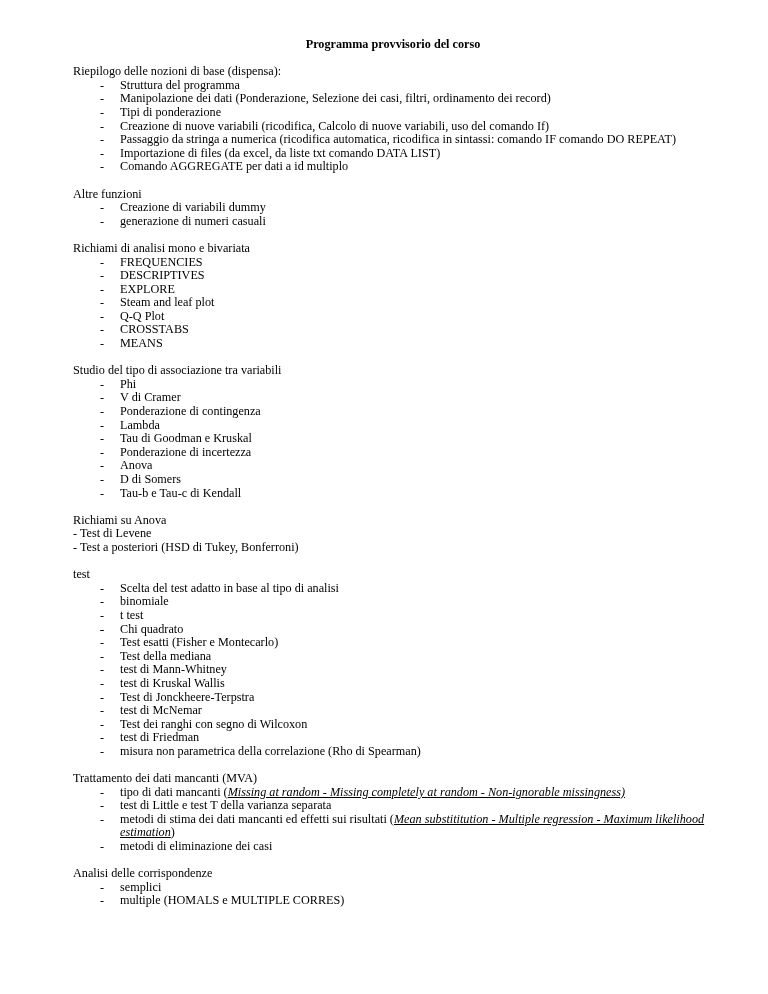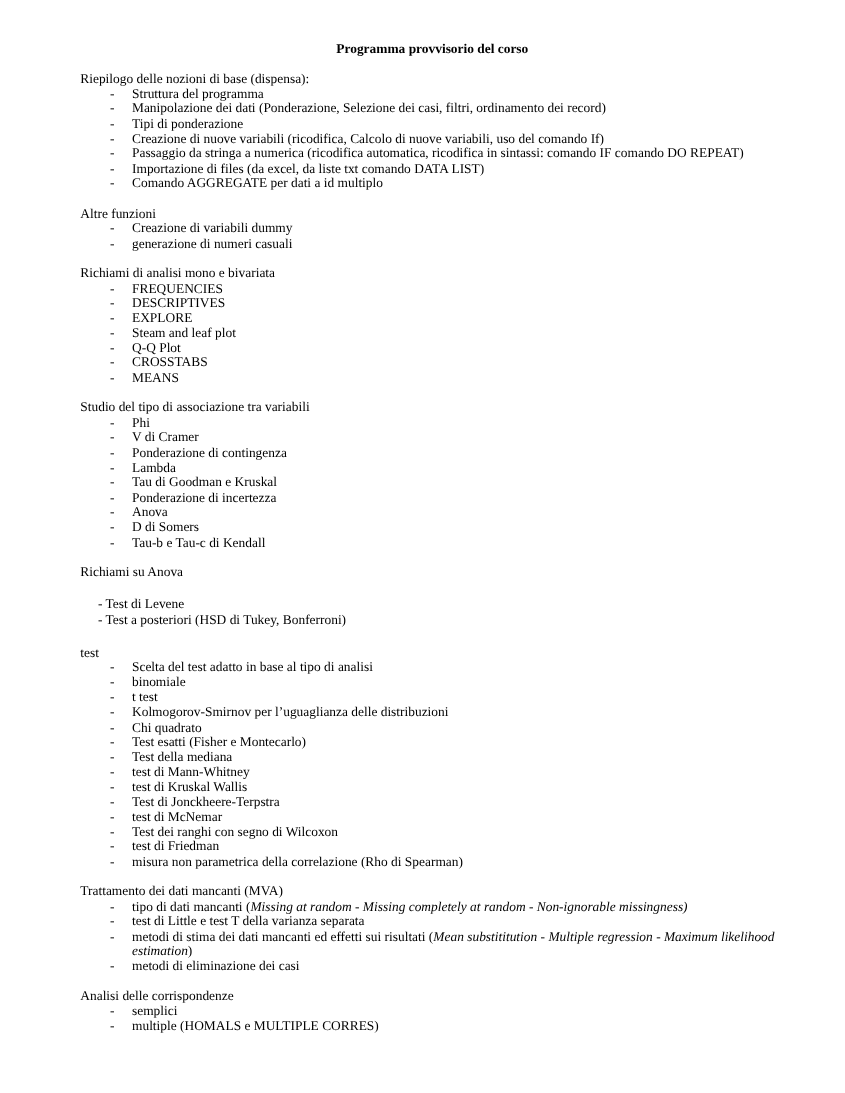--- a/index.html
+++ b/index.html
@@ -43,24 +43,24 @@
       position: relative;
       padding-left: 47px;
     }
     ul.dash-list li .dash {
       position: absolute;
       left: 27px;
       top: 0;
     }
     ul.plain-list {
       list-style: none;
-      margin: 16px;
+      margin: 0;
       padding: 0;
     }
-    .it { font-style: italic; }
+    .it { font-style: italic; text-decoration: underline; }
   </style>
 </head>
 <body>
 
 <div class="page">
   <p class="title">Programma provvisorio del corso</p>
 
   <div class="section">
     <p class="heading">Riepilogo delle nozioni di base (dispensa):</p>
     <ul class="dash-list">
@@ -117,21 +117,21 @@
       <li>- Test a posteriori (HSD di Tukey, Bonferroni)</li>
     </ul>
   </div>
 
   <div class="section">
     <p class="heading">test</p>
     <ul class="dash-list">
       <li><span class="dash">-</span><span>Scelta del test adatto in base al tipo di analisi</span></li>
       <li><span class="dash">-</span><span>binomiale</span></li>
       <li><span class="dash">-</span><span>t test</span></li>
-      <li><span class="dash">-</span><span>Kolmogorov-Smirnov per l’uguaglianza delle distribuzioni</span></li>
+      <li><span class="dash">-</span></li>
       <li><span class="dash">-</span><span>Chi quadrato</span></li>
       <li><span class="dash">-</span><span>Test esatti  (Fisher e Montecarlo)</span></li>
       <li><span class="dash">-</span><span>Test della mediana</span></li>
       <li><span class="dash">-</span><span>test  di Mann-Whitney</span></li>
       <li><span class="dash">-</span><span>test di Kruskal Wallis</span></li>
       <li><span class="dash">-</span><span>Test di Jonckheere-Terpstra</span></li>
       <li><span class="dash">-</span><span>test di McNemar</span></li>
       <li><span class="dash">-</span><span>Test dei ranghi con segno di Wilcoxon</span></li>
       <li><span class="dash">-</span><span>test di Friedman</span></li>
       <li><span class="dash">-</span><span>misura non parametrica della correlazione  (Rho di Spearman)</span></li>

